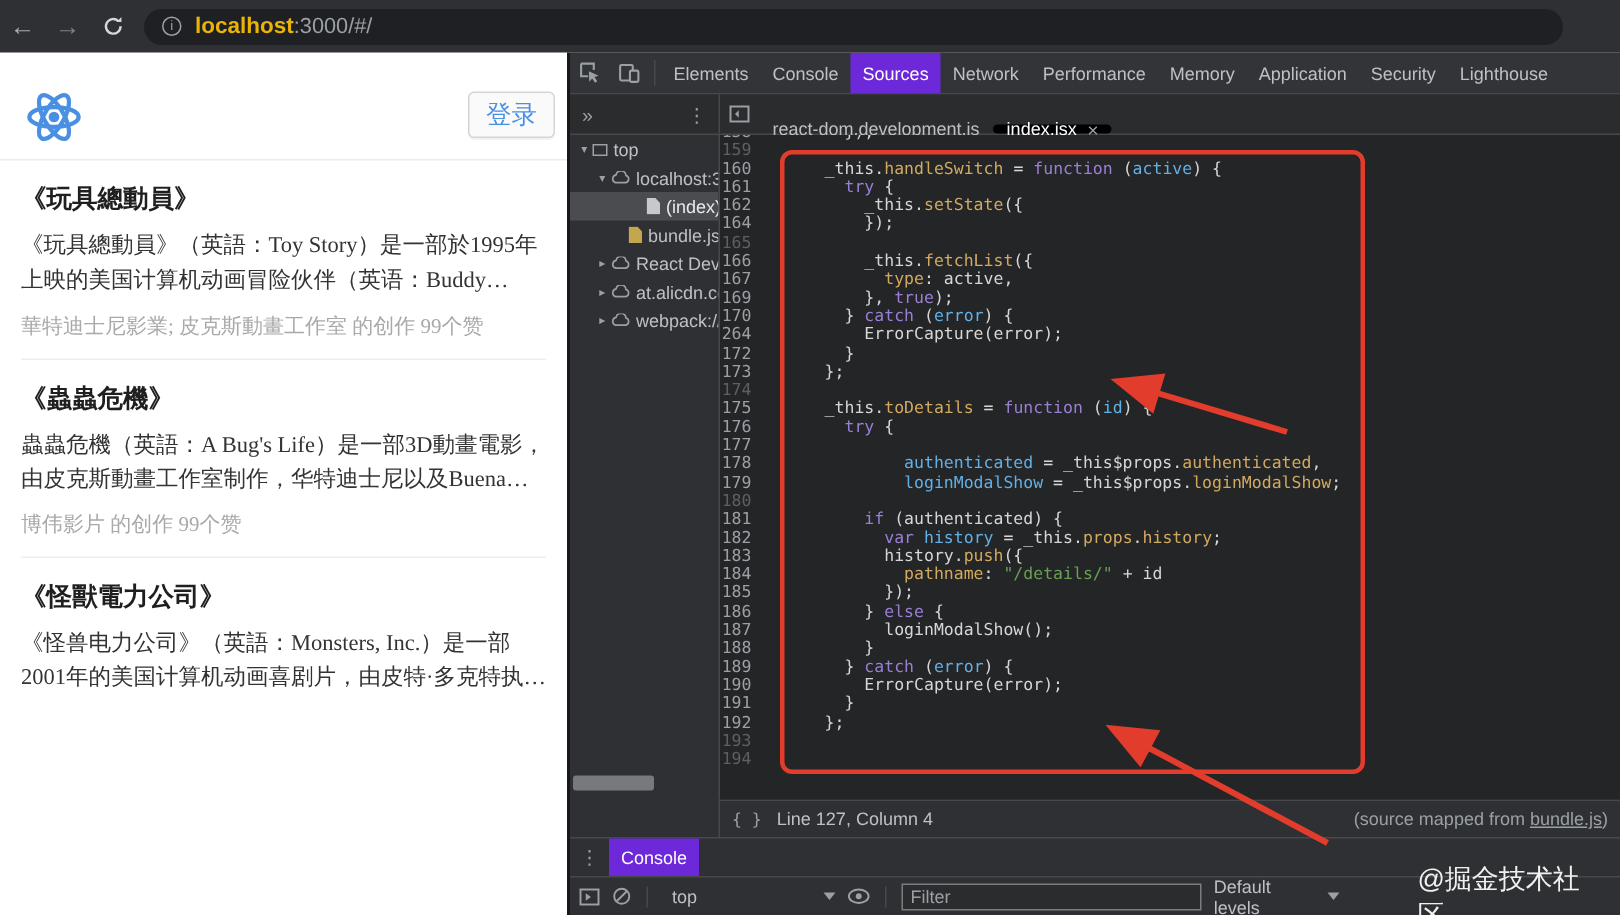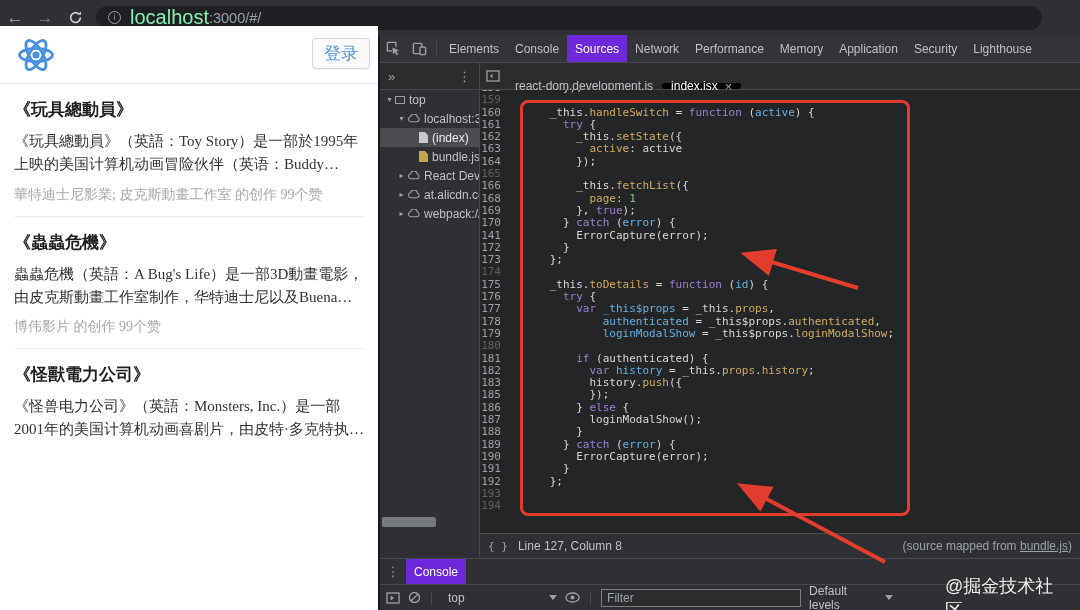--- a/index.html
+++ b/index.html
@@ -10,25 +10,25 @@
   
   #browser-bar { left:0; top:0; width:1080px; height:35px; background:#2e3034;
     display:flex; align-items:center; }
   .nav-ic { color:#a7abb0; font-size:17px; width:30px; text-align:center; flex:none; }
   .nav-ic.dim { color:#7d8186; }
   #omnibox { margin-left:6px; height:24px; width:946px; background:#1e2023; border-radius:12px;
     display:flex; align-items:center; padding:0 12px; }
   .info-ic { width:13px; height:13px; border:1.4px solid #9aa0a6; border-radius:50%;
     color:#9aa0a6; font-size:9px; line-height:11px; text-align:center; font-style:normal;
     margin-right:9px; flex:none; }
-  #url-host { color:#86efac; font-size:20px; font-weight:normal; }
+  #url-host { color:#eab308; font-size:15px; font-weight:bold; }
   #url-path { color:#9aa0a6; font-size:14.5px; }
 
   
-  #app { left:0; top:26px; width:378px; height:425px; background:#fff; overflow:hidden; }
+  #app { left:0; top:49px; width:378px; height:425px; background:#fff; overflow:hidden; }
   #app-header { height:58px; border-bottom:1px solid #ebebeb; position:relative; }
   #react-logo { position:absolute; left:16px; top:9px; }
   #login-btn { position:absolute; right:8px; top:12px; padding:3px 11px; font-size:17px;
     color:#4a90e2; background:#fafafa; border:1px solid #d5d5d5; border-radius:4px;
     box-shadow:0 1px 1px rgba(0,0,0,.06); }
   #app-tabs { display:flex; gap:17px; padding:13px 12px 10px 12px; }
   .pill { font-size:14px; padding:5px 14px; border-radius:16px; border:1px solid #e4e4e4;
     color:#8a8a8a; background:#fff; }
   .pill.active { color:#1f1f1f; font-weight:bold; border-color:#bfbfbf; }
   .movie { padding:4px 14px 0 14px;font-family:Liberation Serif, serif; }
@@ -230,21 +230,21 @@
    </div>
           <div class="tree-row" style="padding-left:16px">
      <span class="tw">▾</span>
      <span class="ticon">
               <svg width="13" height="9" viewBox="0 0 14 9">
                 <path d="M3.6 8h7a2.6 2.6 0 0 0 .5-5.1A3.6 3.6 0 0 0 4 2.4 2.9 2.9 0 0 0 3.6 8z" fill="none" stroke="#9aa0a6" stroke-width="1.2"></path>
               </svg>
             </span>
             <span>localhost:3000</span>
    </div>
-          <div class="tree-row selected" style="padding-left:28px">
+          <div class="tree-row selected" style="padding-left:40px">
      <span class="tw"></span>
      <span class="ticon">
               <span class="page-ic"></span>
             </span>
             <span>(index)</span>
    </div>
           <div class="tree-row" style="padding-left:28px">
      <span class="tw"></span>
      <span class="ticon">
               <span class="page-ic js"></span>
@@ -297,49 +297,45 @@
    </div>
           <div class="cl">
      <span class="ln">161</span>
      <span class="ct"><span class="tk-p">        </span><span class="tk-k">try</span><span class="tk-p"> {</span></span>
    </div>
           <div class="cl">
      <span class="ln">162</span>
      <span class="ct"><span class="tk-p">          _this.</span><span class="tk-f">setState</span><span class="tk-p">({</span></span>
    </div>
           <div class="cl">
-     <span class="ln">163</span>
-     <span class="ct"><span class="tk-p">            </span><span class="tk-f">active</span><span class="tk-p">: active</span></span>
-   </div>
-          <div class="cl">
      <span class="ln">164</span>
      <span class="ct"><span class="tk-p">          });</span></span>
    </div>
           <div class="cl">
      <span class="ln dim">165</span>
      <span class="ct"></span>
    </div>
           <div class="cl">
      <span class="ln">166</span>
      <span class="ct"><span class="tk-p">          _this.</span><span class="tk-f">fetchList</span><span class="tk-p">({</span></span>
    </div>
           <div class="cl">
-     <span class="ln">168</span>
-     <span class="ct"><span class="tk-p">            </span><span class="tk-f">page</span><span class="tk-p">: </span><span class="tk-n">1</span></span>
+     <span class="ln">167</span>
+     <span class="ct"><span class="tk-p">            </span><span class="tk-f">type</span><span class="tk-p">: active,</span></span>
    </div>
           <div class="cl">
      <span class="ln">169</span>
      <span class="ct"><span class="tk-p">          }, </span><span class="tk-k">true</span><span class="tk-p">);</span></span>
    </div>
           <div class="cl">
      <span class="ln">170</span>
      <span class="ct"><span class="tk-p">        } </span><span class="tk-k">catch</span><span class="tk-p"> (</span><span class="tk-v">error</span><span class="tk-p">) {</span></span>
    </div>
           <div class="cl">
-     <span class="ln">141</span>
+     <span class="ln">264</span>
      <span class="ct"><span class="tk-p">          ErrorCapture(error);</span></span>
    </div>
           <div class="cl">
      <span class="ln">172</span>
      <span class="ct"><span class="tk-p">        }</span></span>
    </div>
           <div class="cl">
      <span class="ln">173</span>
      <span class="ct"><span class="tk-p">      };</span></span>
    </div>
@@ -350,21 +346,20 @@
           <div class="cl">
      <span class="ln">175</span>
      <span class="ct"><span class="tk-p">      _this.</span><span class="tk-f">toDetails</span><span class="tk-p"> = </span><span class="tk-k">function</span><span class="tk-p"> (</span><span class="tk-v">id</span><span class="tk-p">) {</span></span>
    </div>
           <div class="cl">
      <span class="ln">176</span>
      <span class="ct"><span class="tk-p">        </span><span class="tk-k">try</span><span class="tk-p"> {</span></span>
    </div>
           <div class="cl">
      <span class="ln">177</span>
-     <span class="ct"><span class="tk-p">          </span><span class="tk-k">var</span><span class="tk-p"> </span><span class="tk-v">_this$props</span><span class="tk-p"> = _this.</span><span class="tk-f">props</span><span class="tk-p">,</span></span>
    </div>
           <div class="cl">
      <span class="ln">178</span>
      <span class="ct"><span class="tk-p">              </span><span class="tk-v">authenticated</span><span class="tk-p"> = _this$props.</span><span class="tk-f">authenticated</span><span class="tk-p">,</span></span>
    </div>
           <div class="cl">
      <span class="ln">179</span>
      <span class="ct"><span class="tk-p">              </span><span class="tk-v">loginModalShow</span><span class="tk-p"> = _this$props.</span><span class="tk-f">loginModalShow</span><span class="tk-p">;</span></span>
    </div>
           <div class="cl">
@@ -375,20 +370,24 @@
      <span class="ln">181</span>
      <span class="ct"><span class="tk-p">          </span><span class="tk-k">if</span><span class="tk-p"> (authenticated) {</span></span>
    </div>
           <div class="cl">
      <span class="ln">182</span>
      <span class="ct"><span class="tk-p">            </span><span class="tk-k">var</span><span class="tk-p"> </span><span class="tk-v">history</span><span class="tk-p"> = _this.</span><span class="tk-f">props</span><span class="tk-p">.</span><span class="tk-f">history</span><span class="tk-p">;</span></span>
    </div>
           <div class="cl">
      <span class="ln">183</span>
      <span class="ct"><span class="tk-p">            history.</span><span class="tk-f">push</span><span class="tk-p">({</span></span>
+   </div>
+          <div class="cl">
+     <span class="ln">184</span>
+     <span class="ct"><span class="tk-p">              </span><span class="tk-f">pathname</span><span class="tk-p">: </span><span class="tk-s">"/details/"</span><span class="tk-p"> + id</span></span>
    </div>
           <div class="cl">
      <span class="ln">185</span>
      <span class="ct"><span class="tk-p">            });</span></span>
    </div>
           <div class="cl">
      <span class="ln">186</span>
      <span class="ct"><span class="tk-p">          } </span><span class="tk-k">else</span><span class="tk-p"> {</span></span>
    </div>
           <div class="cl">
@@ -425,21 +424,21 @@
    </div>
         </div>
       <div id="red-box"></div>
     </div>
   </div>
 
   <div id="status-row">
     <div id="status-left-fill"></div>
     <div id="status-bar">
       <span id="braces">{ }</span>
-      <span>Line 127, Column 8</span>
+      <span>Line 127, Column 4</span>
       <span id="status-right"><span>(source mapped from </span><a href="#">bundle.js</a><span>)</span></span>
     </div>
   </div>
 
   <div id="console-tabs">
     <span class="tb-ic" style="color:#9aa0a6;font-size:13px">⋮</span>
     <span class="dt-tab active">Console</span>
   </div>
 
   <div id="console-toolbar">

